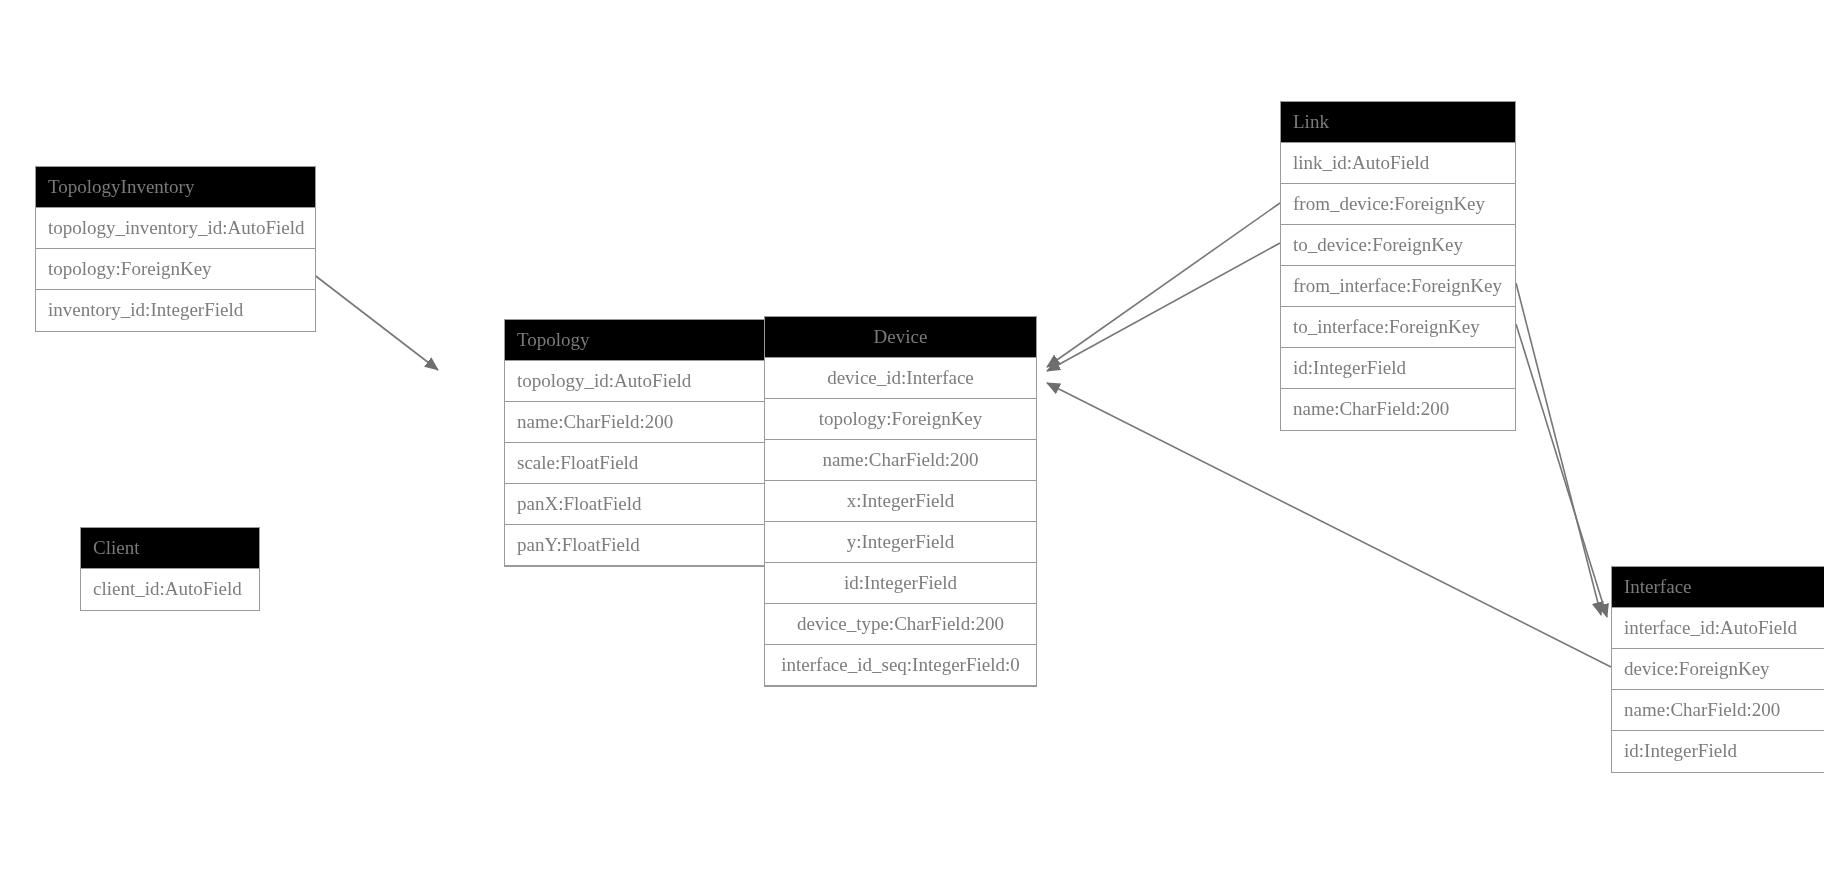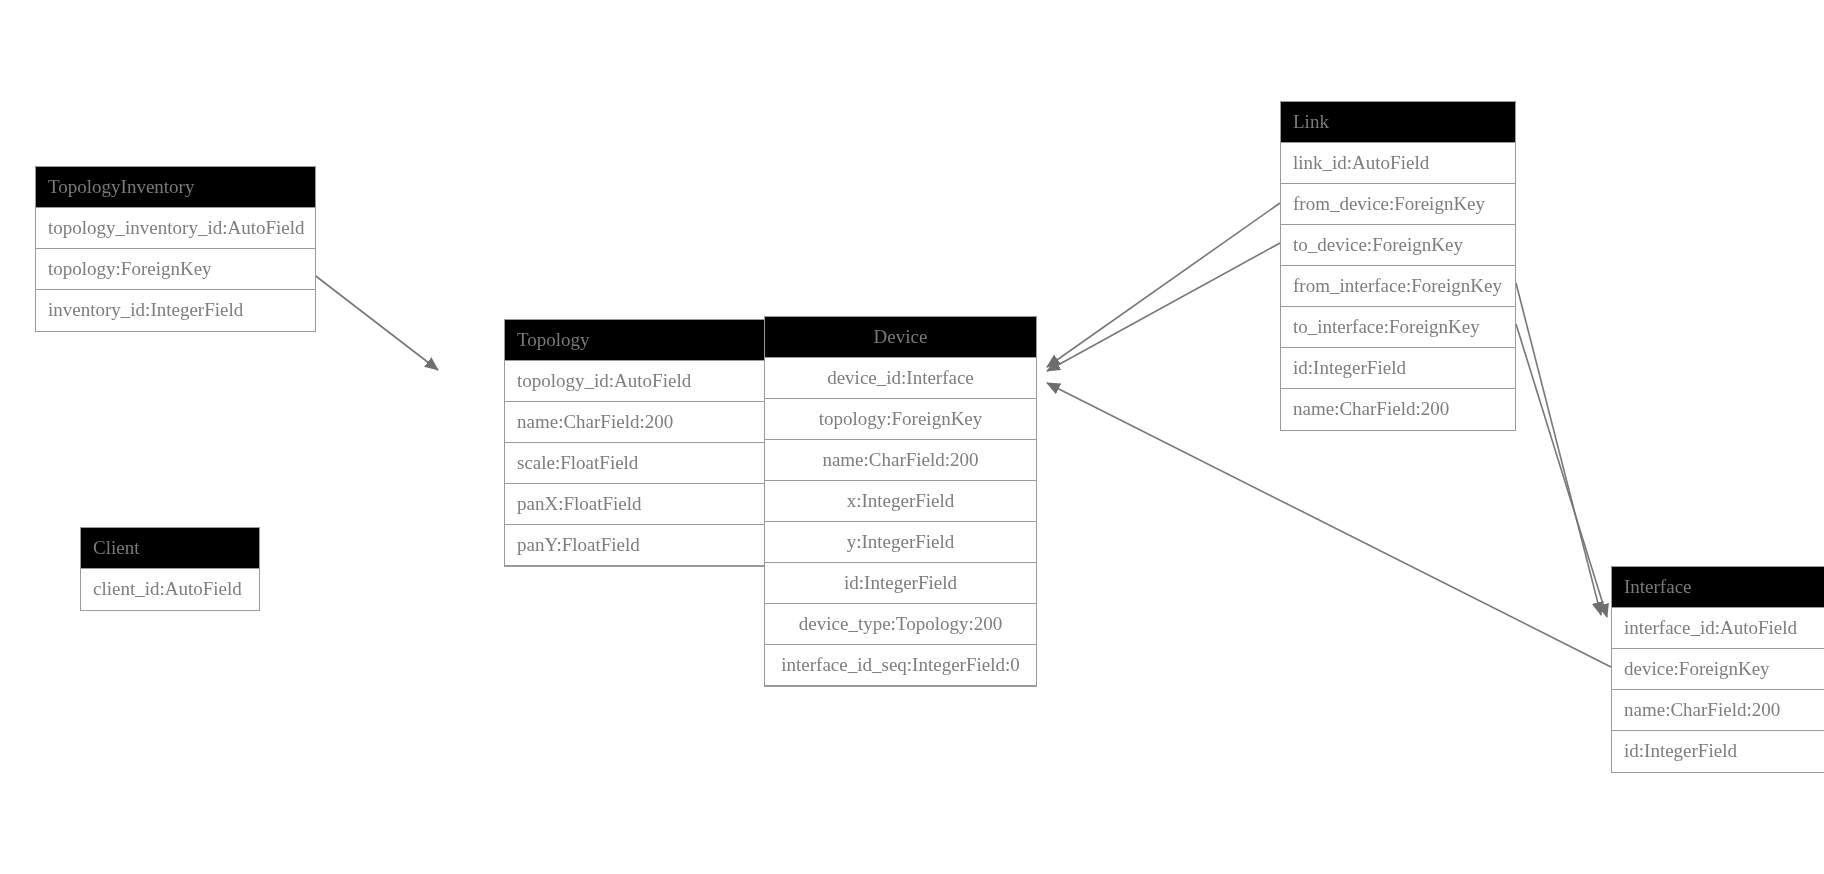--- a/index.html
+++ b/index.html
@@ -117,21 +117,21 @@
         <div class="entity-field">panY:FloatField</div>
       </div>
       <div class="entity" style="left: 764px; top: 316px; width: 273px; text-align: center;">
         <div class="entity-header">Device</div>
         <div class="entity-field">device_id:Interface</div>
         <div class="entity-field">topology:ForeignKey</div>
         <div class="entity-field">name:CharField:200</div>
         <div class="entity-field">x:IntegerField</div>
         <div class="entity-field">y:IntegerField</div>
         <div class="entity-field">id:IntegerField</div>
-        <div class="entity-field">device_type:Topology:200</div>
+        <div class="entity-field">device_type:CharField:200</div>
         <div class="entity-field">interface_id_seq:IntegerField:0</div>
       </div>
       <div class="entity" style="left: 1280px; top: 101px; width: 236px;">
         <div class="entity-header">Link</div>
         <div class="entity-field">link_id:AutoField</div>
         <div class="entity-field">from_device:ForeignKey</div>
         <div class="entity-field">to_device:ForeignKey</div>
         <div class="entity-field">from_interface:ForeignKey</div>
         <div class="entity-field">to_interface:ForeignKey</div>
         <div class="entity-field">id:IntegerField</div>

